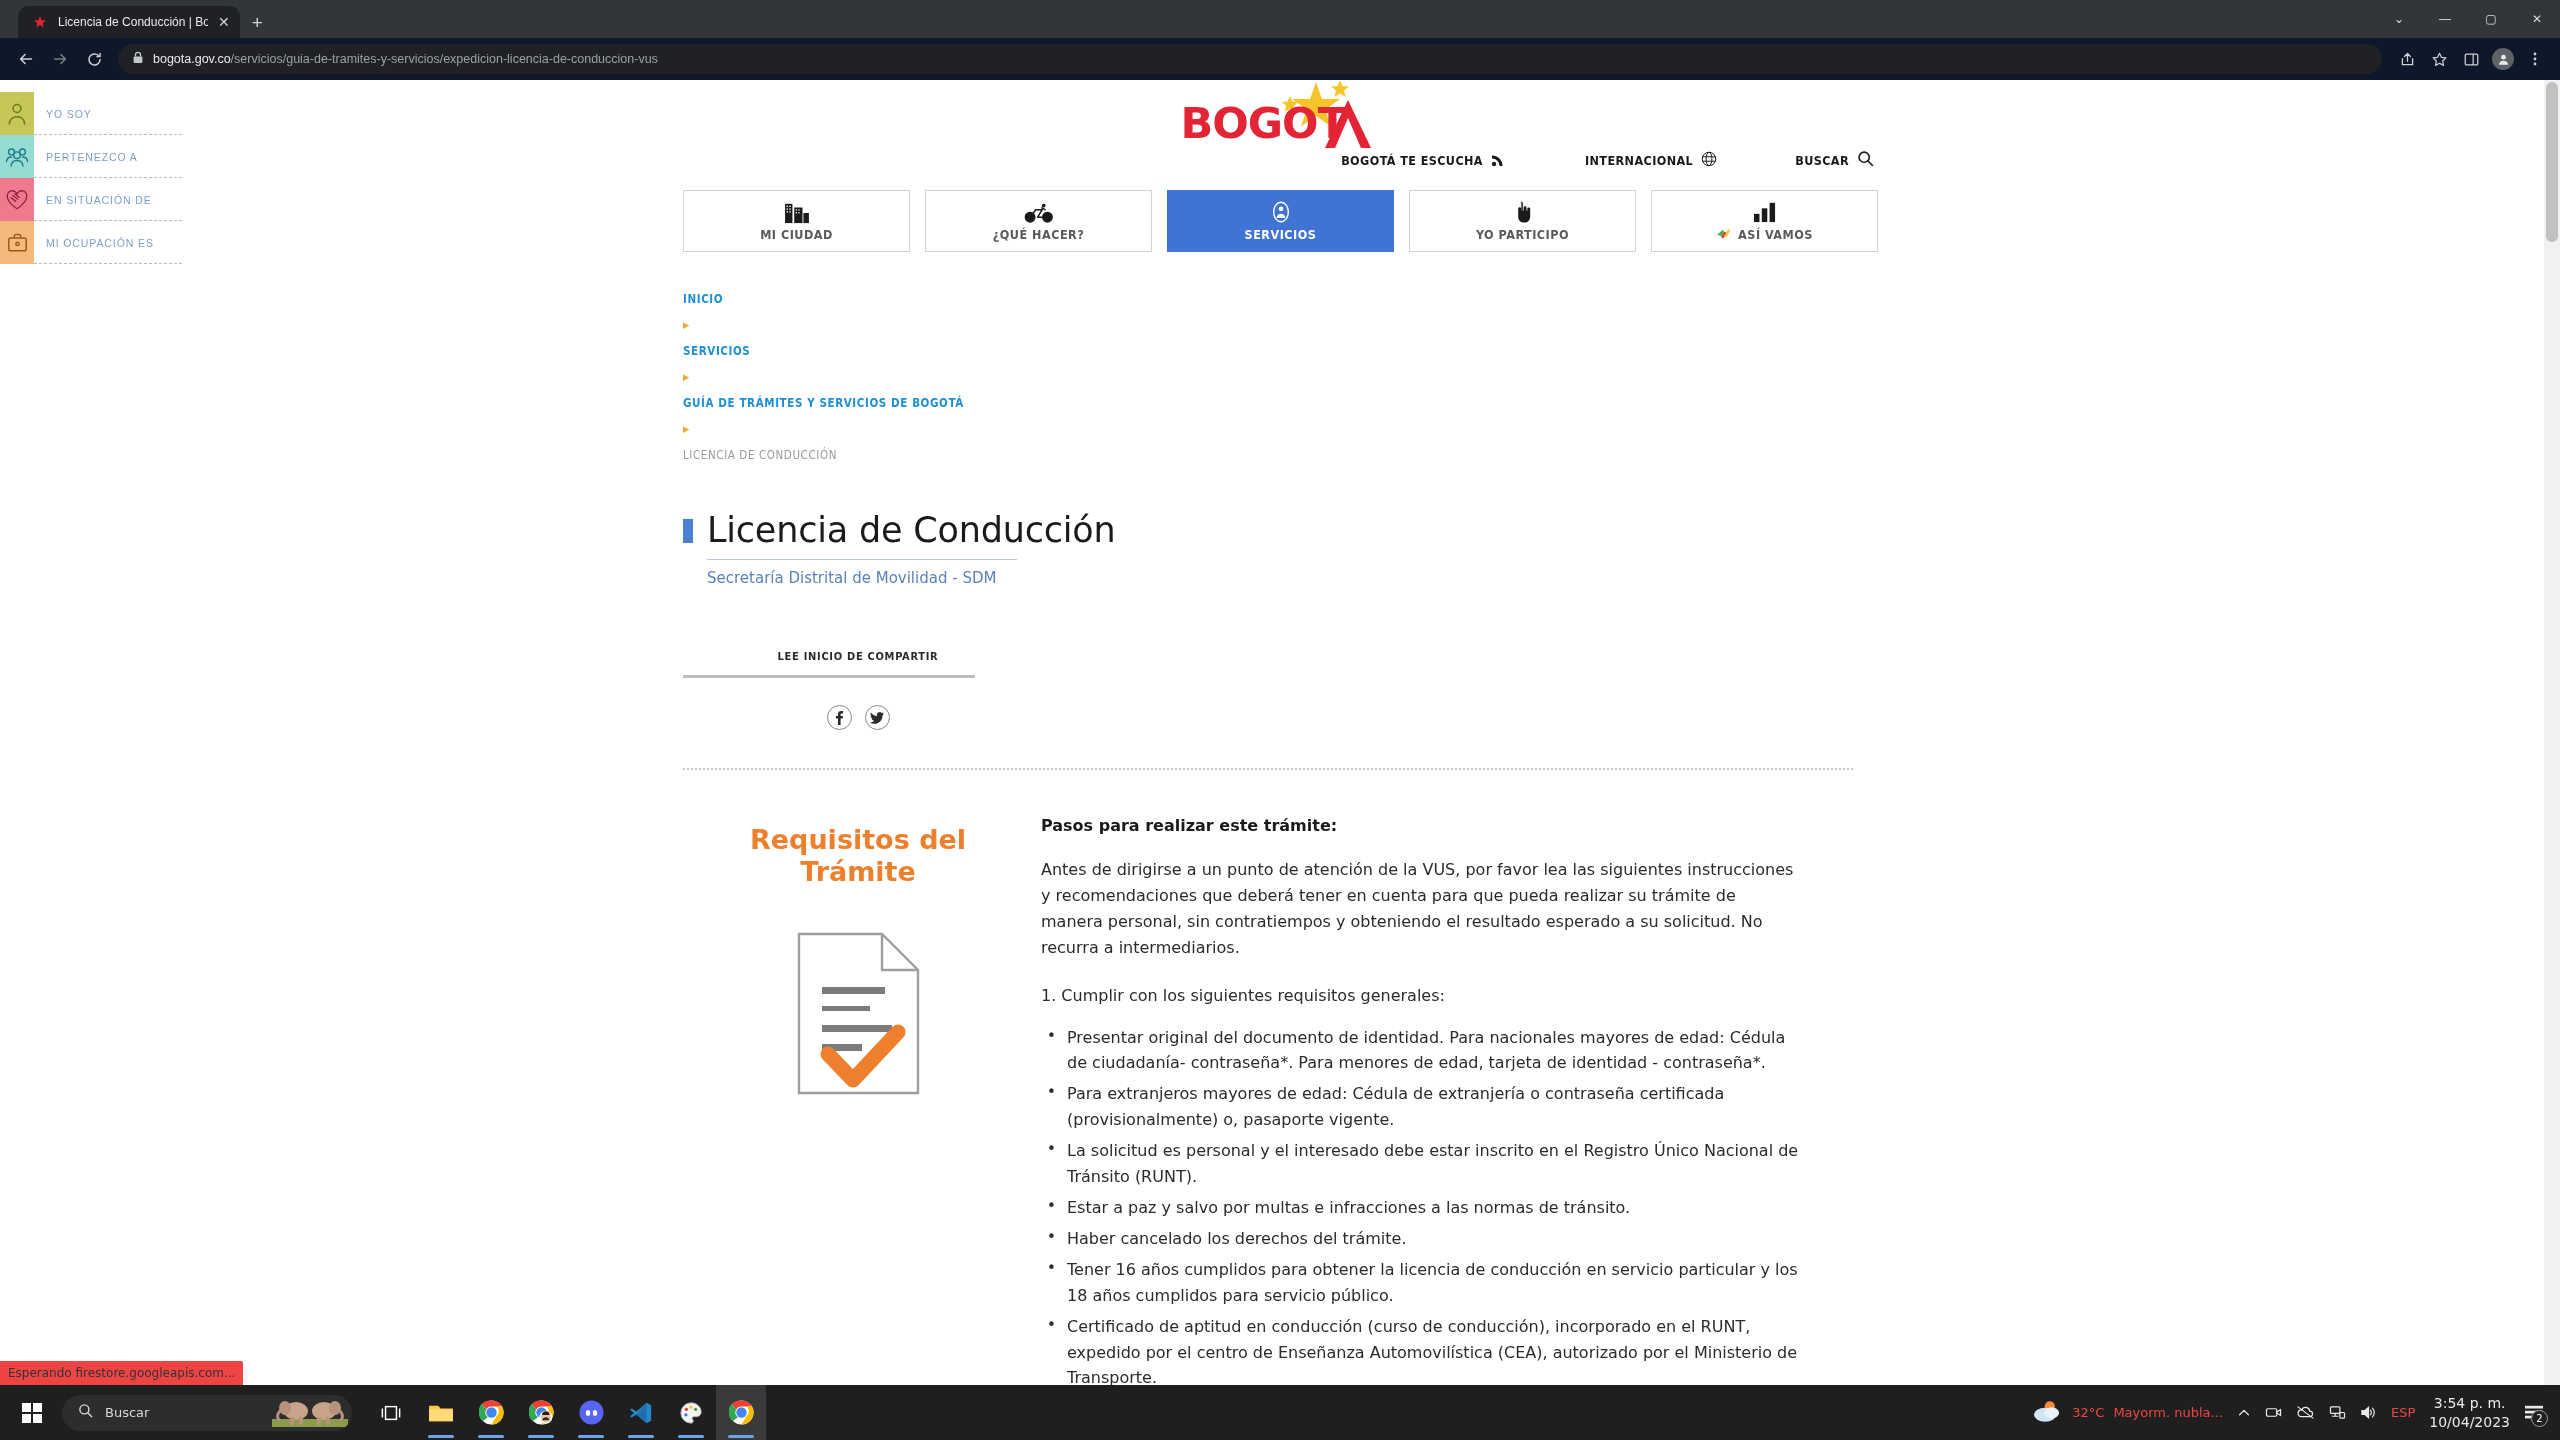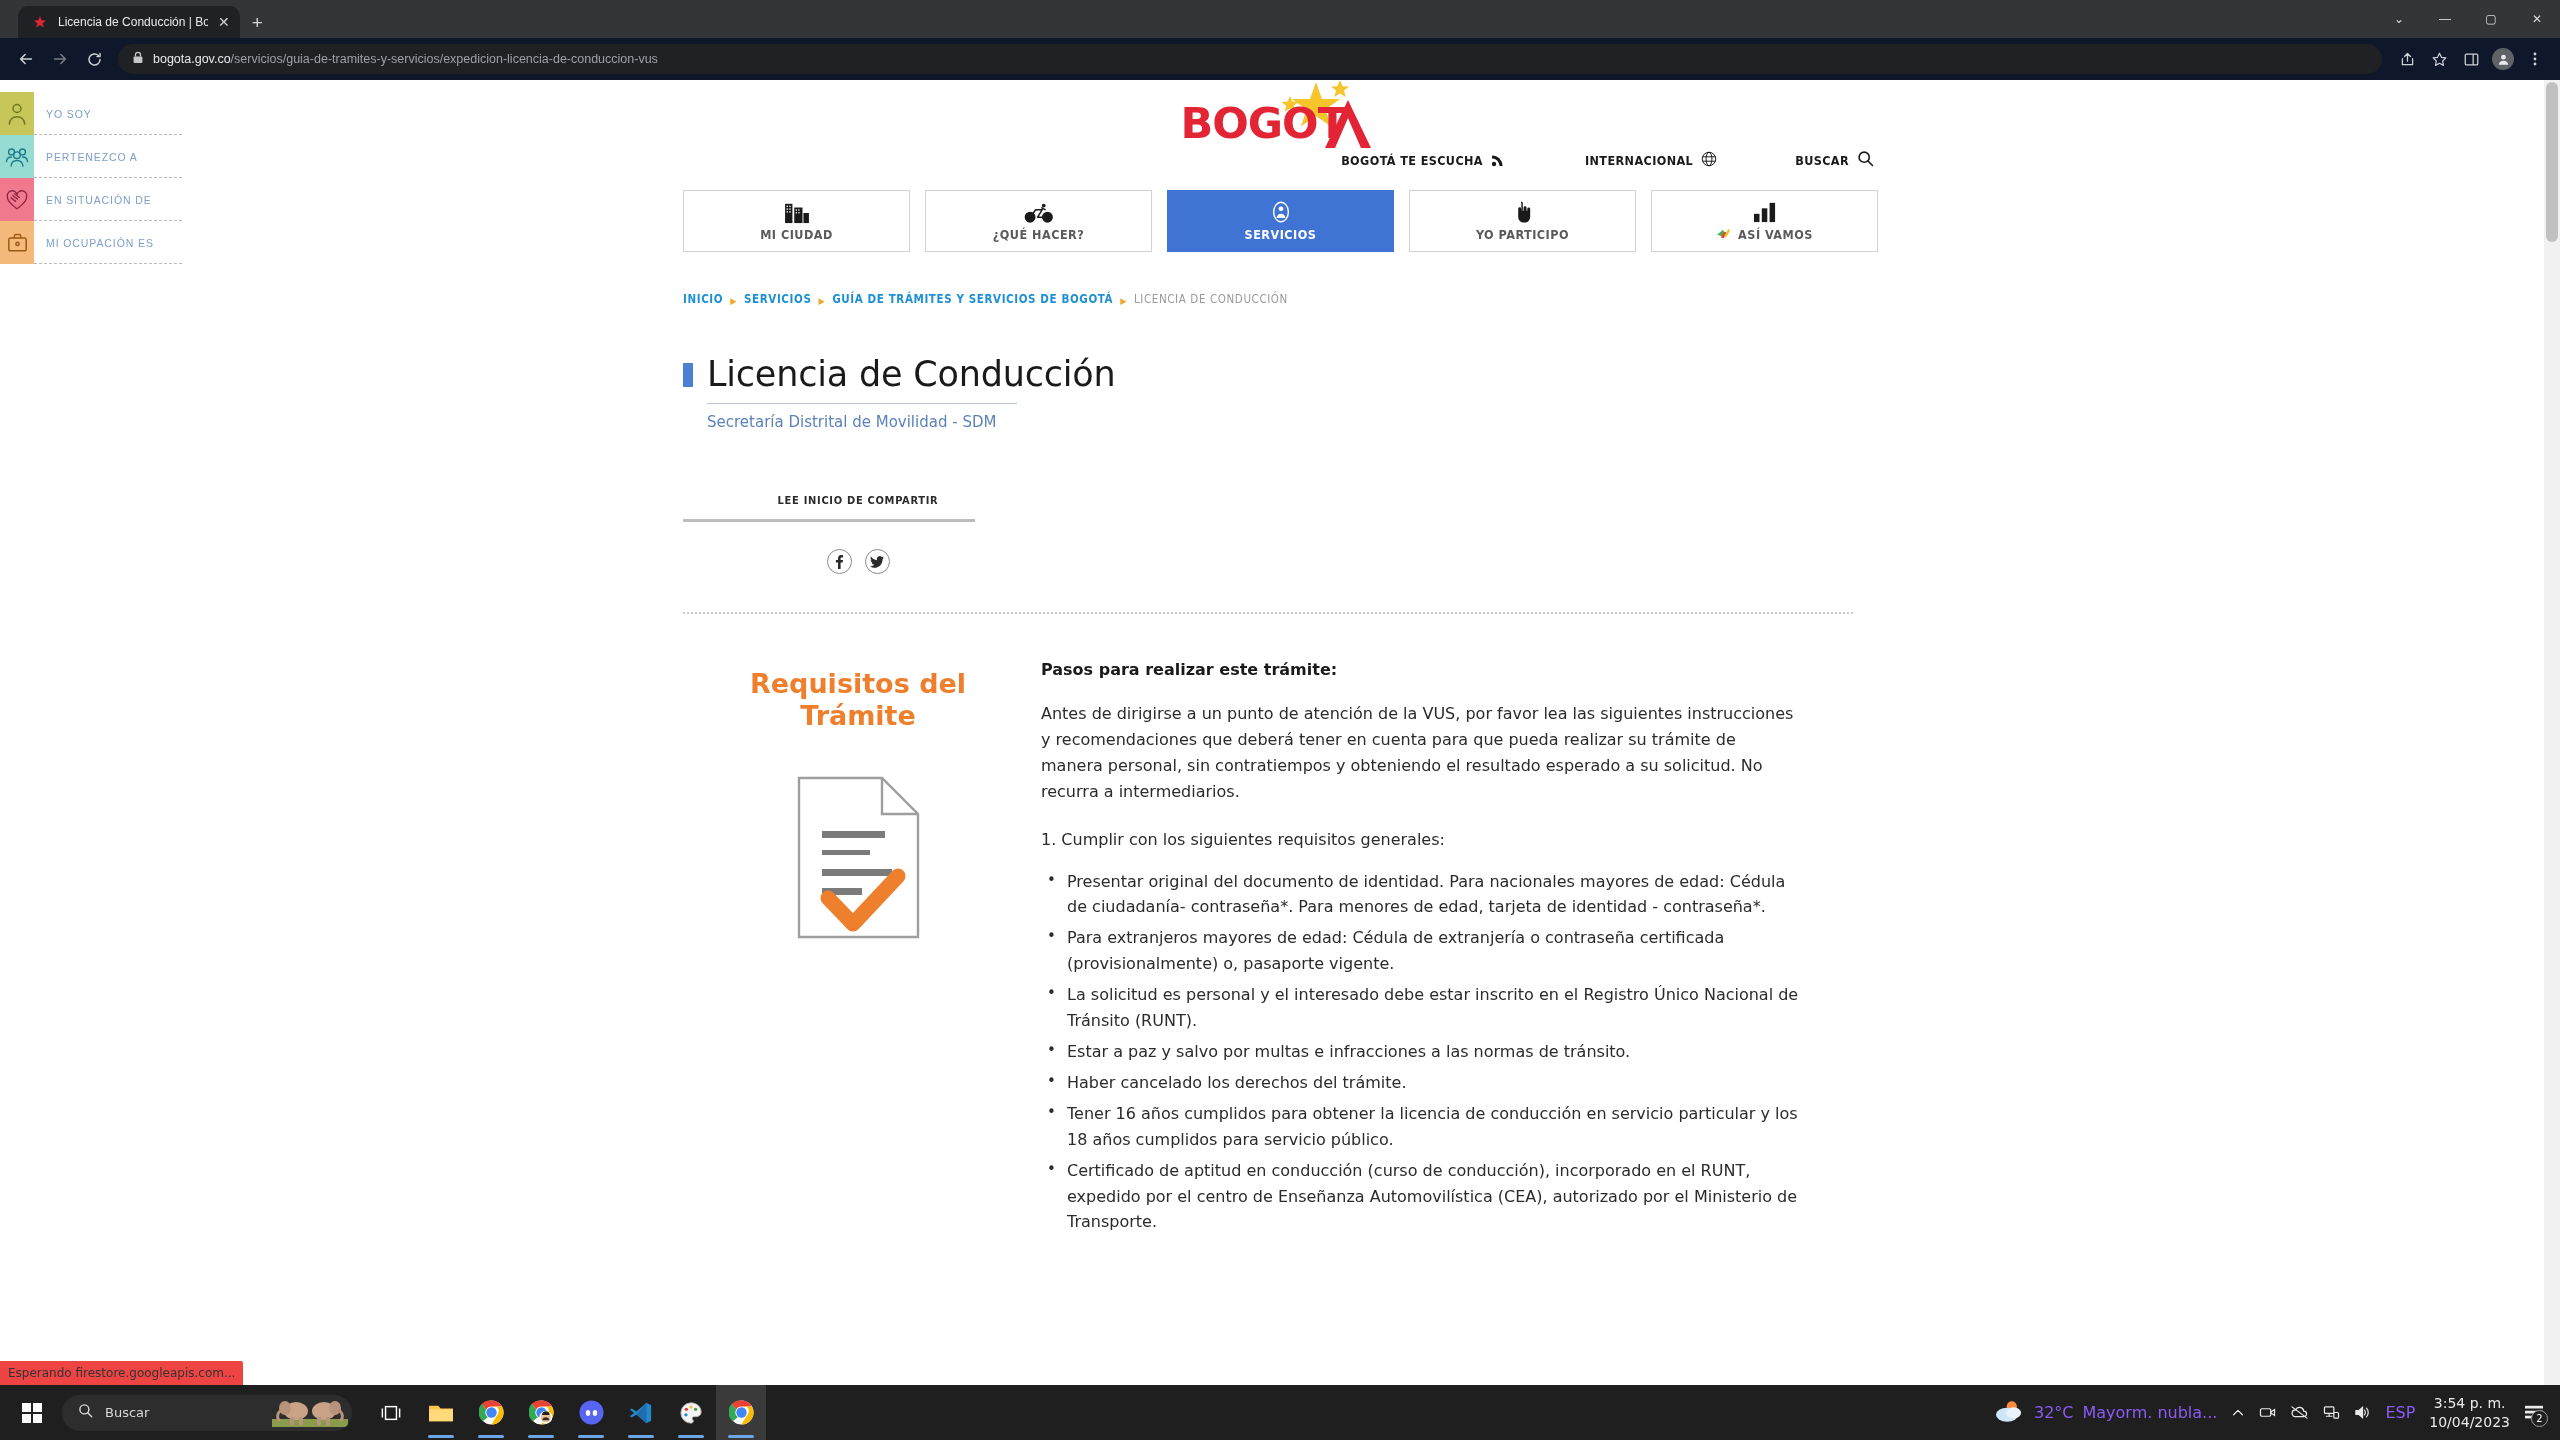--- a/index.html
+++ b/index.html
@@ -116,23 +116,24 @@
   .tab-card-label {
     font-size: 12.5px; font-weight: bold; letter-spacing: .5px; color: #5a5a5a;
     font-family: "DejaVu Sans Condensed", "Liberation Sans", sans-serif;
     display: flex; align-items: center; gap: 5px;
   }
   .tab-card.active .tab-card-label { color: #fff; }
   .tab-icon { height: 24px; display: flex; align-items: flex-end; }
 
   
   .breadcrumb {
-    display: flex; align-items: flex-end; gap: 7px; margin-top: 40px;
+    display: flex; align-items: flex-start; gap: 14px; margin-top: 40px;
     font-size: 11.5px; font-weight: bold; letter-spacing: .6px;
     font-family: "DejaVu Sans Condensed", "Liberation Sans", sans-serif;
+    flex-direction: column;
   }
   .crumb { color: #1d8fd4; }
   .crumb.current { color: #9a9a9a; font-weight: normal; }
   .crumb-sep { color: #f0a92e; font-size: 9px; }
 
   
   .title-row { display: flex; align-items: flex-start; gap: 14px; margin-top: 48px; }
   .title-bar-mark { width: 10px; height: 24px; background: #4a7fd4; margin-top: 9px; }
   .page-title {
     font-size: 35px; font-weight: normal; color: #1a1a1a; letter-spacing: -.2px;
@@ -233,21 +234,21 @@
     width: 50px; height: 55px; display: flex; align-items: center;
     justify-content: center; position: relative;
   }
   .tb-app.running:after {
     content: ""; position: absolute; bottom: 2px; left: 12px; width: 26px;
     height: 3px; background: #6aa6e8; border-radius: 2px;
   }
   .tb-app.active { background: #3a3a3a; }
   .tray { margin-left: auto; display: flex; align-items: center; gap: 14px; padding-right: 10px; }
   .tray-weather { display: flex; align-items: center; gap: 9px; }
-  .tray-text { font-size: 16px; color: #8b5cf6; font-family: "DejaVu Sans", sans-serif; }
+  .tray-text { font-size: 13px; color: #ef4444; font-family: "DejaVu Sans", sans-serif; }
   .tray-ic { color: #eaeaea; display: flex; align-items: center; }
   .tray-clock {
     font-size: 14px; color: #eaeaea; text-align: center; line-height: 1.35;
     font-family: "DejaVu Sans", sans-serif;
   }
   .notif-badge {
     position: relative; display: flex; align-items: center; justify-content: center;
   }
   .notif-count {
     position: absolute; right: -4px; bottom: -5px; width: 17px; height: 17px;

